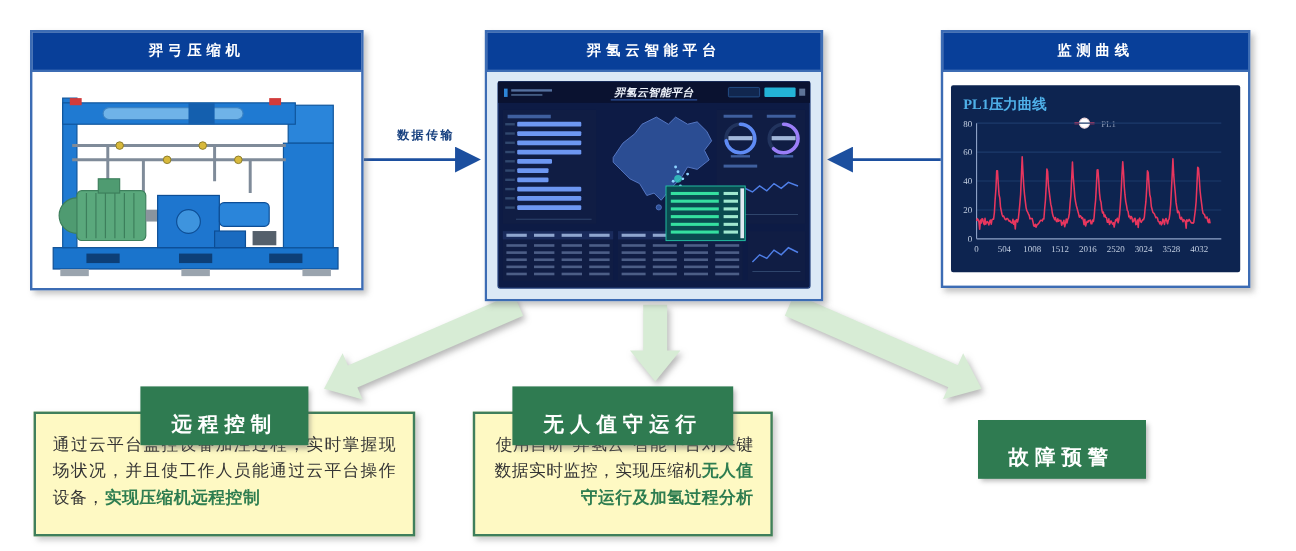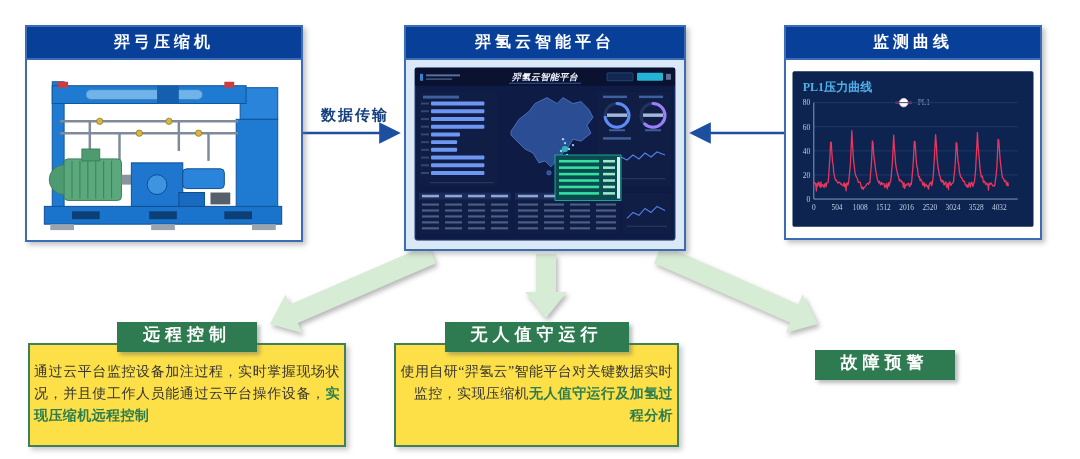--- a/index.html
+++ b/index.html
@@ -4,47 +4,47 @@
 <style>
   html,body{margin:0;padding:0;background:#fff;}
   .canvas{position:relative;width:1080px;height:459px;background:#ffffff;
     font-family:"Liberation Serif","DejaVu Serif",serif;overflow:hidden;}
 
   
   .top-box{position:absolute;background:#fff;border:2px solid #3c6cb4;
     box-shadow:3px 3px 5px rgba(120,120,120,.45);box-sizing:border-box;}
   .box-header{height:31px;background:#083f99;border-bottom:2px solid #3c6cb4;
     color:#fff;display:flex;align-items:center;justify-content:center;
-    font-size:16px;font-weight:bold;letter-spacing:4px;}
+    font-size:12px;font-weight:bold;letter-spacing:4px;}
   .box-body{position:absolute;left:0;right:0;top:33px;bottom:0;overflow:hidden;}
   #box-compressor{left:25px;top:25px;width:278px;height:217px;}
   #box-platform{left:404px;top:25px;width:282px;height:226px;}
   #box-platform .box-body{background:#dbe9f6;}
   #box-curves{left:784px;top:25px;width:258px;height:215px;}
   .fill-svg{position:absolute;left:0;top:0;width:100%;height:100%;}
 
   
   .overlay{position:absolute;left:0;top:0;width:1080px;height:459px;pointer-events:none;}
   .flow-label{position:absolute;width:110px;text-align:center;color:#17407f;
-    font-weight:bold;font-size:15px;letter-spacing:2px;}
+    font-weight:bold;font-size:10px;letter-spacing:2px;}
   #flow-label-left{left:300px;top:106px;}
   #flow-label-right{left:683px;top:106px;}
   #green-arrows polygon{fill:#d7ecd5;filter:drop-shadow(2.5px 3px 2.5px rgba(110,110,110,.5));}
 
   
   .panel{position:absolute;top:322px;height:125px;}
   #panel-remote{left:28px;width:318px;}
-  #panel-unmanned{left:394px;width:285px;}
+  #panel-unmanned{left:394px;width:250px;}
   #panel-fault{left:712px;width:345px;margin-top:28px;}
-  .panel-body{position:absolute;left:0;right:0;top:21px;bottom:0;background:#fde047;
+  .panel-body{position:absolute;left:0;right:0;top:21px;bottom:0;background:#fef9c3;
     border:2px solid #3f7f5c;box-shadow:3px 3px 5px rgba(120,120,120,.4);
-    box-sizing:border-box;padding:16px 4px 6px;}
+    box-sizing:border-box;padding:16px 14px 6px;}
   .panel-title{position:absolute;top:0;left:50%;transform:translateX(-50%);z-index:2;
     background:#2f7b51;color:#fff;font-size:17px;font-weight:bold;letter-spacing:5px;
-    padding:1px 26px 6px;white-space:nowrap;box-shadow:2.5px 3px 4px rgba(100,100,100,.45);}
+    padding:20px 26px 6px;white-space:nowrap;box-shadow:2.5px 3px 4px rgba(100,100,100,.45);}
   .panel-text{margin:0;font-size:14px;line-height:1.57;color:#353535;
     text-align:justify;letter-spacing:.4px;}
   #panel-unmanned .panel-text{text-align:right;}
   .panel-text .hl{color:#2e7d50;font-weight:bold;}
 </style>
 </head>
 <body>
 
 <div class="canvas">
 

